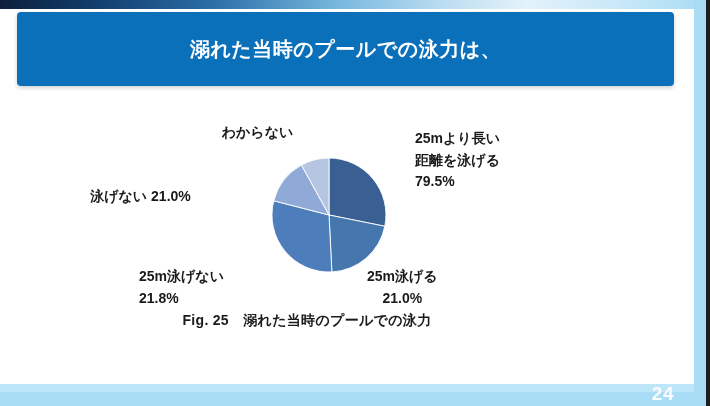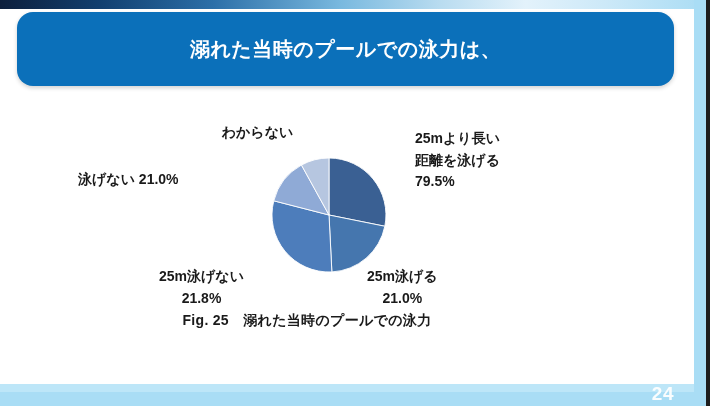--- a/index.html
+++ b/index.html
@@ -64,21 +64,21 @@
     letter-spacing: 0.5px;
     opacity: 0.95;
   }
 
   
   .title-banner {
     position: absolute;
     left: 17px; top: 12px;
     width: 657px; height: 74px;
     background: #0b70ba;
-    border-radius: 16px;
+    border-radius: 4px;
     box-shadow: 0 2px 4px rgba(0,0,0,0.18);
     display: flex;
     flex-direction: column;
     align-items: center;
     justify-content: center;
   }
   .title-line {
     color: #ffffff;
     font-size: 20px;
     font-weight: bold;
@@ -104,22 +104,22 @@
     position: absolute;
     color: #1a1a1a;
     font-size: 14px;
     font-weight: bold;
     line-height: 1.55;
     white-space: nowrap;
   }
 
   .lbl-long      { left: 375px; top: 32px;  text-align: left; margin-left: 40px; }
   .lbl-swim25    { left: 367px; top: 170px; text-align: center; }
-  .lbl-cant25    { left: 139px; top: 170px; width: 125px; text-align: center; }
-  .lbl-cant      { left: 78px;  top: 73px;  width: 125px; text-align: left; }
+  .lbl-cant25    { left: 139px; top: 170px; width: 125px; }
+  .lbl-cant      { left: 78px;  top: 90px;  width: 125px; text-align: center; }
   .lbl-unknown   { left: 195px; top: 26px;  width: 125px; text-align: center; }
 
   .fig-caption {
     position: absolute;
     left: 152px; top: 216px;
     width: 310px;
     text-align: center;
     font-size: 14px;
     font-weight: bold;
     color: #1a1a1a;

